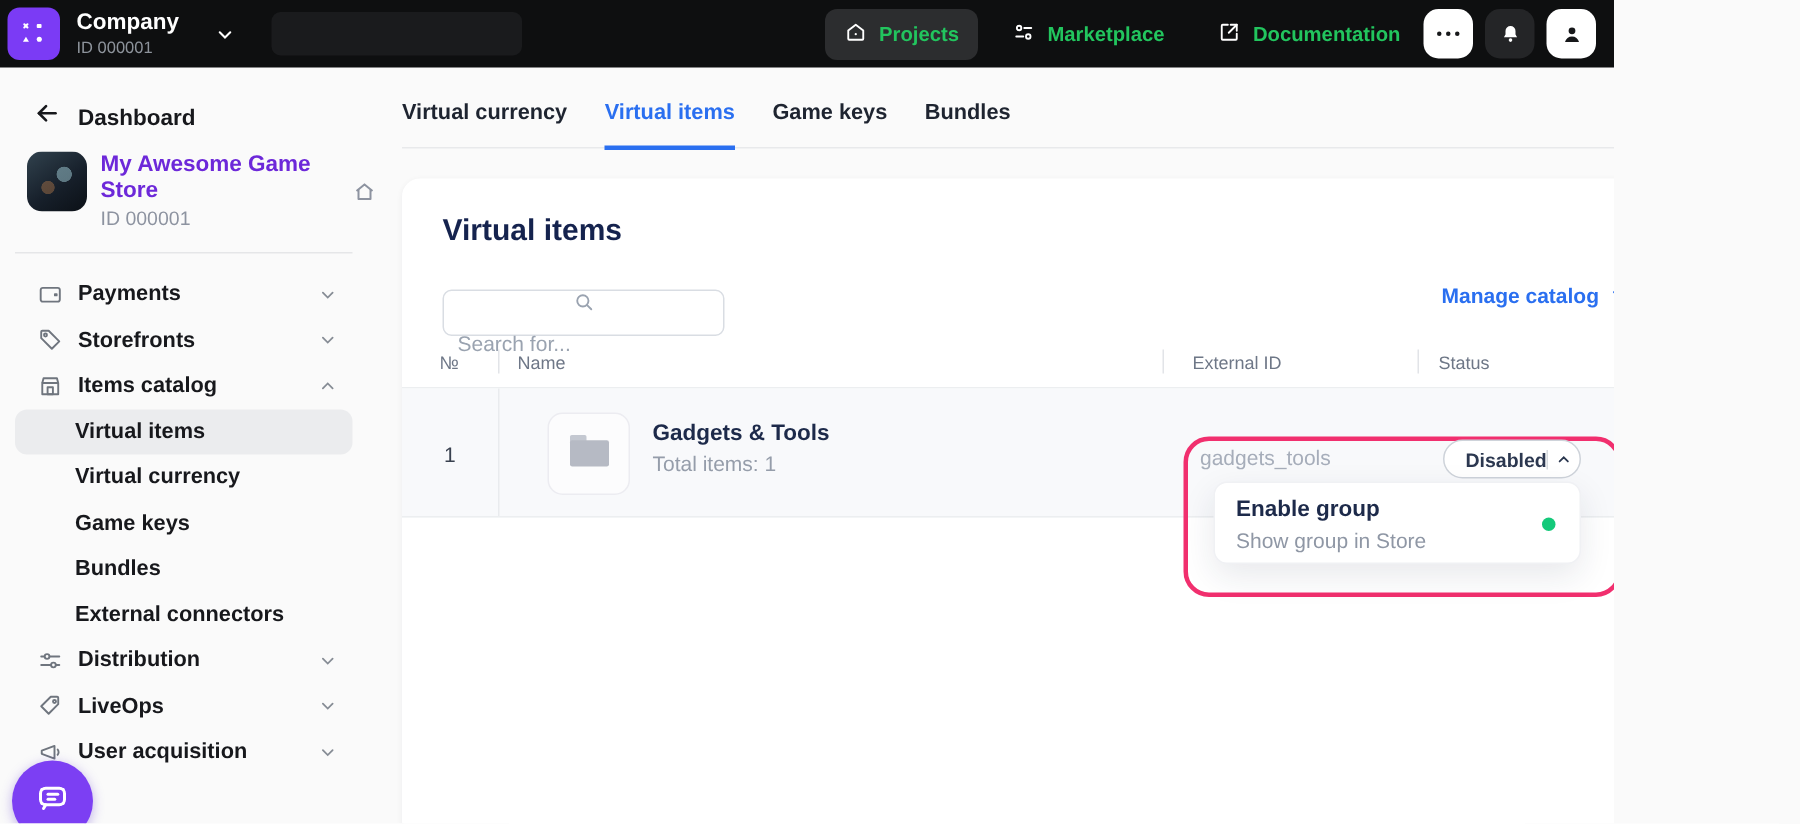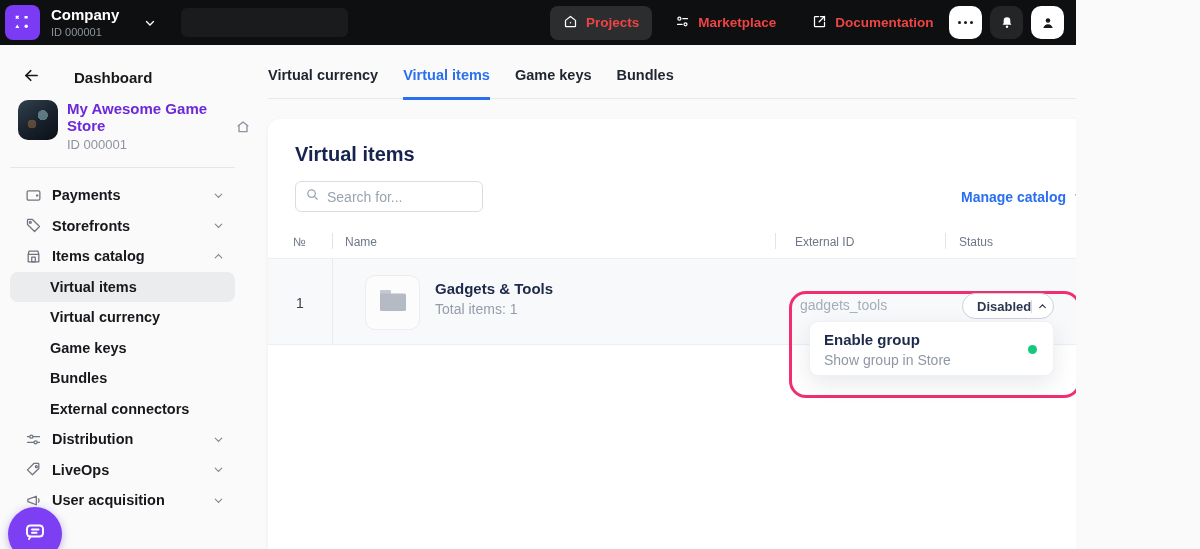--- a/index.html
+++ b/index.html
@@ -9,33 +9,33 @@
 
   
   .topbar { position:absolute; inset:0 0 auto 0; height:45px; background:#0e0f10; display:flex; align-items:center; z-index:40; }
   .logo { width:35px; height:35px; border-radius:8px; background:#7b3bf5; margin-left:5px; display:grid; place-items:center; flex:none; }
   .company-block { margin-left:11px; line-height:1.1; }
   .company-name { color:#fff; font-size:15px; font-weight:700; }
   .company-id { color:#8d939b; font-size:11px; margin-top:2px; }
   .tb-chevron { color:#fff; margin-left:24px; display:flex; }
   .tb-search { width:167px; height:29px; background:#1a1b1d; border-radius:6px; margin-left:24px; }
   .topnav { position:absolute; left:550px; top:0; height:45px; display:flex; align-items:center; gap:10px; }
-  .nav-item { display:flex; align-items:center; gap:8px; color:#ef4444; font-size:13.5px; font-weight:700; padding:8px 13px; border-radius:8px; white-space:nowrap; cursor:pointer; }
+  .nav-item { display:flex; align-items:center; gap:8px; color:#22c55e; font-size:13.5px; font-weight:700; padding:8px 13px; border-radius:8px; white-space:nowrap; cursor:pointer; }
   .nav-item.active { background:#2c2d2f; }
   .nav-item svg { flex:none; }
   .top-actions { position:absolute; right:12px; top:6px; display:flex; gap:8px; }
   .action-btn { width:33px; height:33px; border-radius:10px; display:grid; place-items:center; cursor:pointer; }
   .action-btn.light { background:#fff; color:#17181a; }
   .action-btn.dim { background:#242527; color:#fff; }
   .dots3 { display:flex; gap:2.5px; }
   .dots3 i { width:3.5px; height:3.5px; border-radius:50%; background:currentColor; }
 
   
   .sidebar { position:absolute; top:45px; left:0; width:268px; bottom:0; }
-  .back-row { margin:21px 0 0 22px; display:flex; align-items:center; gap:33px; color:#17181c; }
+  .back-row { margin:21px 0 0 22px; display:flex; align-items:center; gap:11px; color:#17181c; }
   .back-label { font-size:15px; font-weight:700; }
   .project { position:relative; margin:11px 60px 0 18px; display:flex; }
   .thumb { width:40px; height:40px; border-radius:10px; flex:none;
     background:
       radial-gradient(circle at 62% 38%, rgba(150,190,200,.55) 0 14%, transparent 15%),
       radial-gradient(circle at 35% 60%, rgba(160,110,70,.5) 0 12%, transparent 13%),
       linear-gradient(145deg,#31424e 0%, #17202b 55%, #0b1016 100%);
   }
   .project-meta { margin-left:9px; }
   .project-name { font-size:15px; font-weight:700; color:#6d28d9; line-height:17px; width:145px; }
@@ -52,21 +52,21 @@
   .chat-bubble { position:absolute; left:8px; top:507px; width:54px; height:54px; border-radius:50%; background:#7c3ff3; display:grid; place-items:center; z-index:60; cursor:pointer; box-shadow:0 2px 8px rgba(80,40,200,.35); }
 
   
   .tabstrip { position:absolute; left:268px; top:45px; width:912px; height:54px; border-bottom:1px solid #e8e9eb; display:flex; align-items:flex-end; gap:25px; }
   .tab { font-size:14.5px; font-weight:700; color:#1e2430; padding-bottom:14px; border-bottom:3px solid transparent; margin-bottom:-2px; cursor:pointer; white-space:nowrap; }
   .tab.active { color:#2a6ff0; border-bottom-color:#2a6ff0; }
 
   
   .card { position:absolute; left:268px; top:119px; width:912px; height:440px; background:#fff; border-radius:12px; box-shadow:0 1px 4px rgba(25,30,50,.06); }
   .card-title { position:absolute; left:27px; top:24px; font-size:20px; font-weight:700; color:#15234e; }
-  .search-box { position:absolute; left:27px; top:62px; width:188px; height:31px; border:1px solid #d9dde3; border-radius:6px; background:#fff; display:flex; align-items:center; padding:0 9px; gap:7px; color:#9aa3b0; }
+  .search-box { position:absolute; left:27px; top:74px; width:188px; height:31px; border:1px solid #d9dde3; border-radius:6px; background:#fff; display:flex; align-items:center; padding:0 9px; gap:7px; color:#9aa3b0;flex-direction:column; }
   .search-box input { border:none; outline:none; width:100%; font-size:14px; font-family:"Liberation Sans",sans-serif; color:#38404e; background:transparent; }
   .search-box input::placeholder { color:#9aa3b0; }
   .card-actions { position:absolute; top:64px; right:28px; display:flex; align-items:center; gap:20px; }
   .manage-link { display:flex; align-items:center; gap:7px; color:#2a6ff0; font-size:14px; font-weight:700; cursor:pointer; }
   .add-btn { width:47px; height:27px; border:1.5px solid #a9c7f7; border-radius:14px; color:#2a6ff0; display:flex; align-items:center; justify-content:center; cursor:pointer; background:#fff; }
   .add-plus { font-size:17px; font-weight:400; line-height:1; margin-top:-2px; }
   .add-sep { width:1px; height:14px; background:#a9c7f7; margin:0 5px; }
 
   
   .thead-cell { position:absolute; top:116px; font-size:12px; color:#6e7787; }

